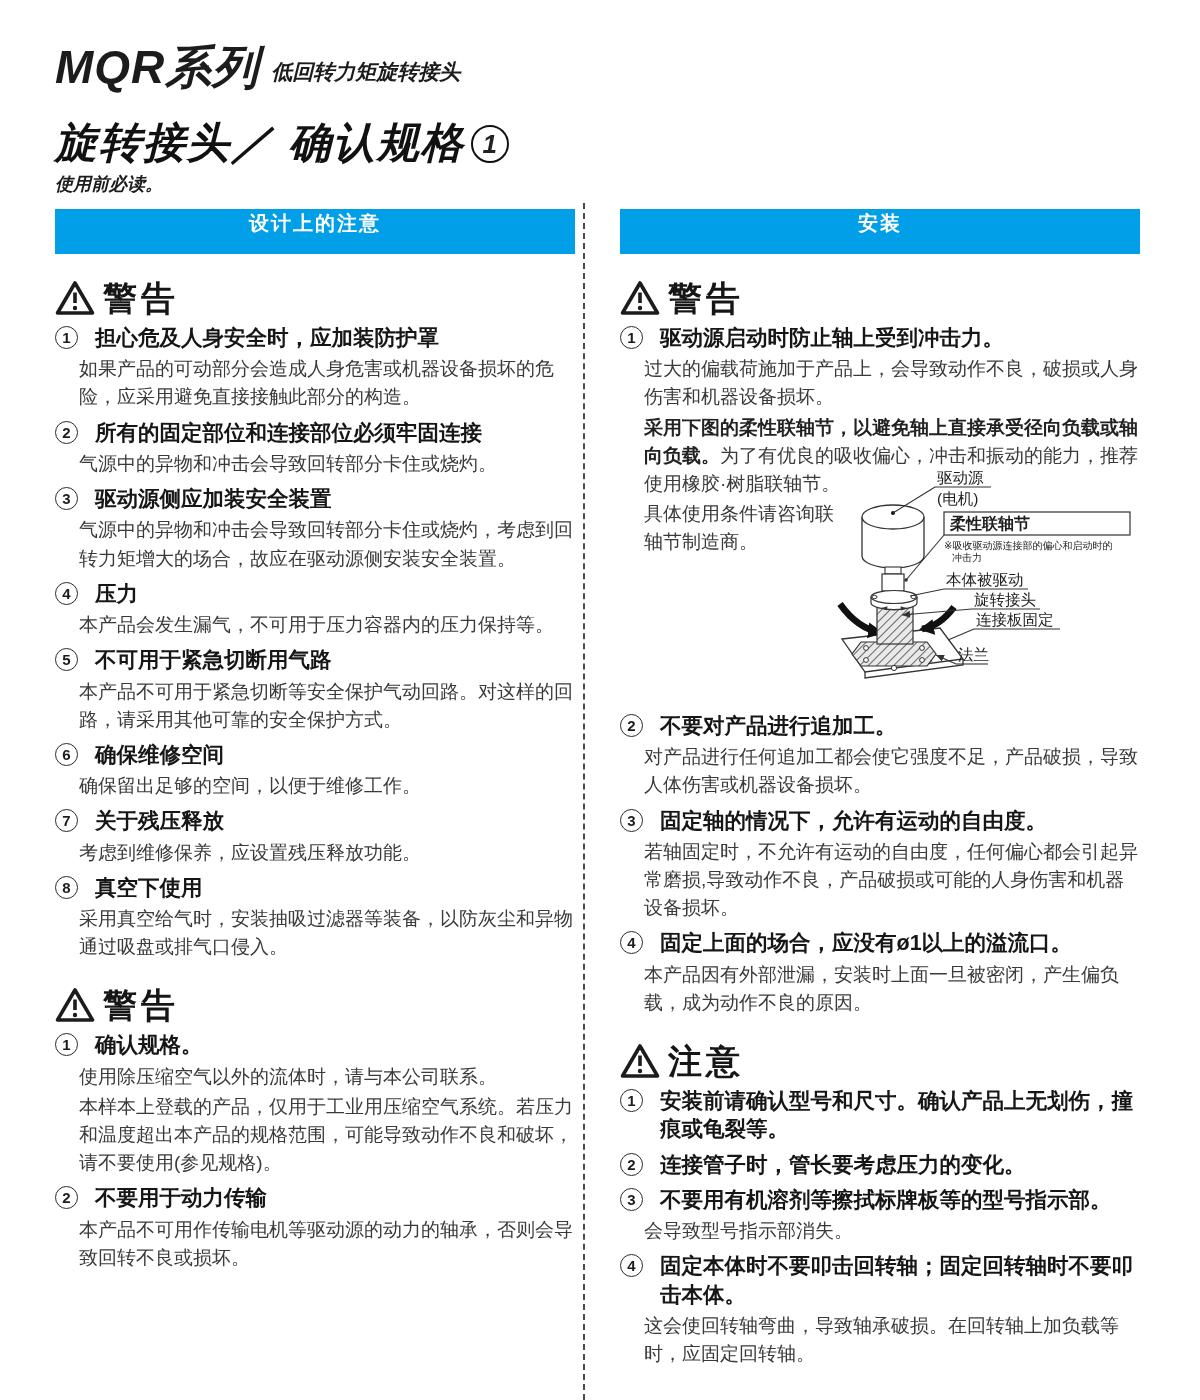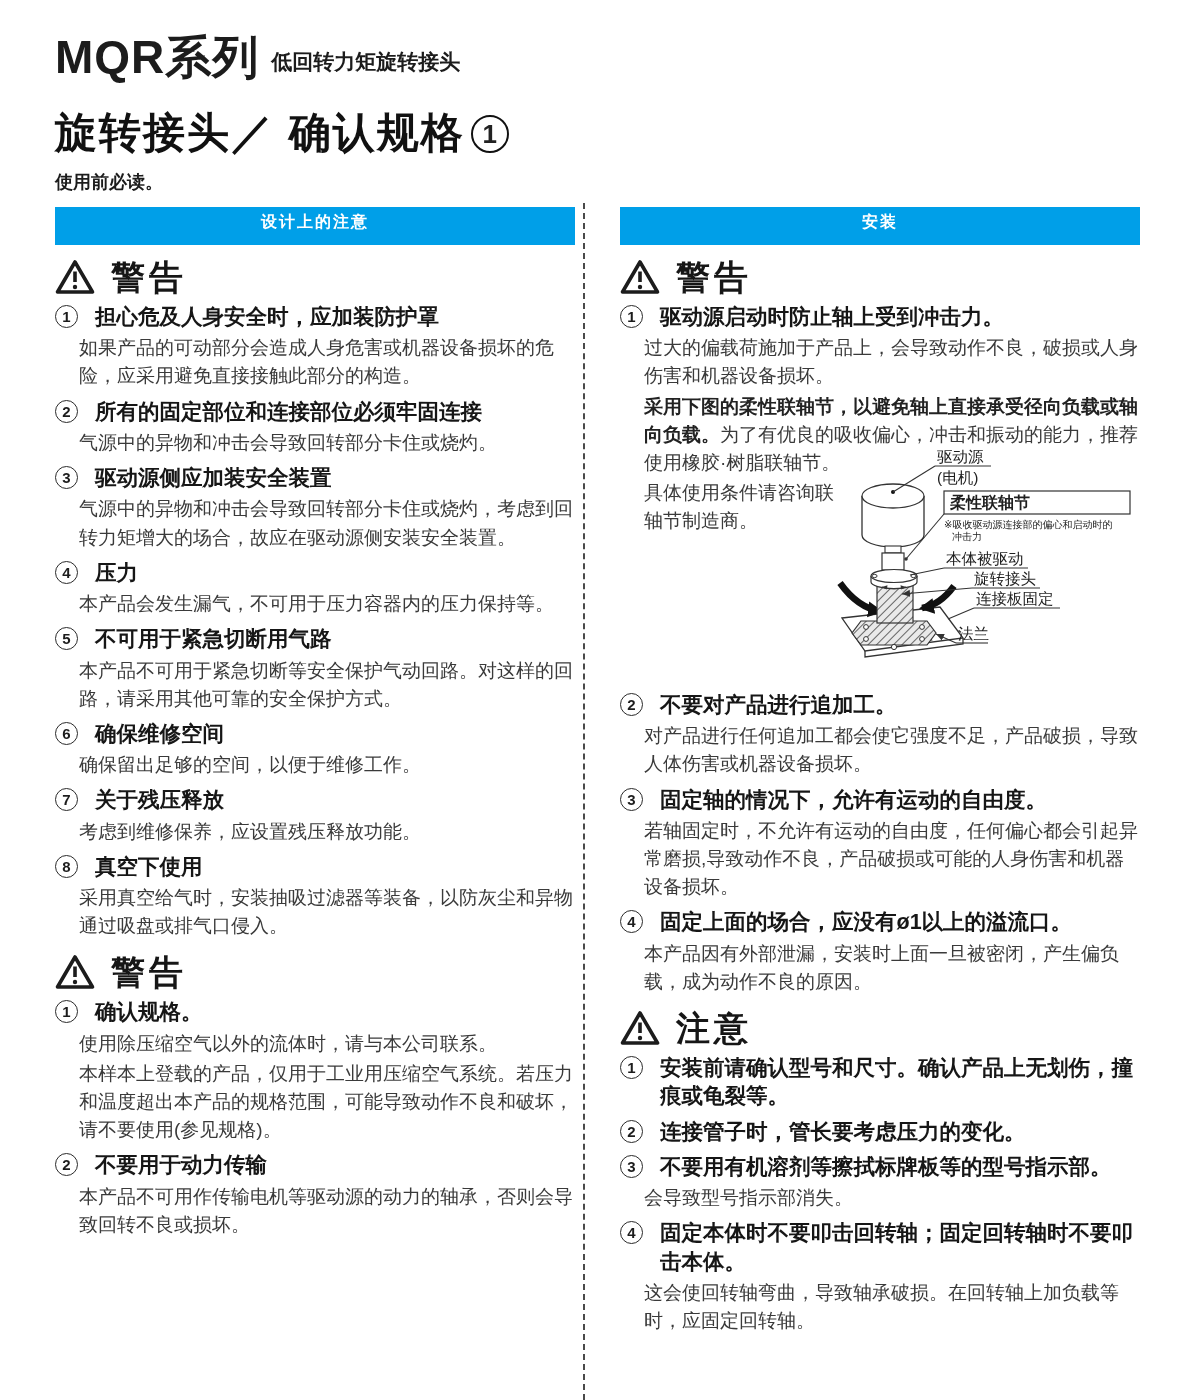--- a/index.html
+++ b/index.html
@@ -4,48 +4,48 @@
 <style>
   * { margin:0; padding:0; box-sizing:border-box; }
   html,body { background:#fff; }
   body {
     width:1200px; height:1400px; position:relative; overflow:hidden;
     font-family:"Liberation Sans","DejaVu Sans",sans-serif; color:#222;
   }
   .page { position:relative; width:1200px; height:1400px; }
 
   
-  .hdr { padding:34px 0 0 55px; }
+  .hdr { padding:44px 0 0 55px;font-style:italic; }
   .series-row { display:flex; align-items:flex-end; }
   .series { font-size:46px; font-weight:900; color:#1c1c1c; letter-spacing:1px; line-height:1; }
   .series-sub { font-size:21px; font-weight:bold; color:#1c1c1c; margin:4px 0 4px 12px; }
   .title-row { display:flex; align-items:center; margin-top:32px; }
   .page-title { font-size:42px; font-weight:bold; color:#111; letter-spacing:2px; line-height:1; }
   .title-circ {
     width:38px; height:38px; border:2.5px solid #111; border-radius:50%;
     display:inline-flex; align-items:center; justify-content:center;
     font-size:26px; font-weight:bold; margin-left:6px; margin-top:2px;
   }
-  .read-first { font-size:18px; font-weight:bold; margin-top:16px; color:#1c1c1c; }
+  .read-first { font-size:18px; font-weight:bold; margin-top:8px; color:#1c1c1c; }
 
   
   .cols { display:flex; padding-left:55px; margin-top:13px; }
   .col { width:520px; }
   .col-right { margin-left:45px; }
   .v-divider {
     position:absolute; left:583px; top:203px; height:1197px; width:0;
     border-left:2px dashed #4a4a4a;
   }
 
   
   .bar {
-    height:38px; line-height:29px; background:#009FE8; color:#fff;
-    text-align:center; font-size:16px; font-weight:bold; letter-spacing:2px;
+    height:45px; line-height:29px; background:#009FE8; color:#fff;
+    text-align:center; font-size:20px; font-weight:bold; letter-spacing:2px;
   }
-  .alert-head { display:flex; align-items:center; margin:14px 0 8px 0;gap:8px; }
+  .alert-head { display:flex; align-items:center; margin:26px 0 8px 0; }
   .alert-head .tri { width:40px; height:36px; margin-right:8px; flex:0 0 auto; }
   .alert-word { font-size:34px; font-weight:bold; color:#161616; letter-spacing:4px; line-height:1; }
 
   .item { margin-bottom:7px; }
   .item-head { display:flex; align-items:flex-start; }
   .circ {
     flex:0 0 auto; width:23px; height:23px; border:1.7px solid #2a2a2a; border-radius:50%;
     display:inline-flex; align-items:center; justify-content:center;
     font-size:15px; font-weight:bold; color:#1c1c1c; margin-top:2px; background:#fff;
   }

